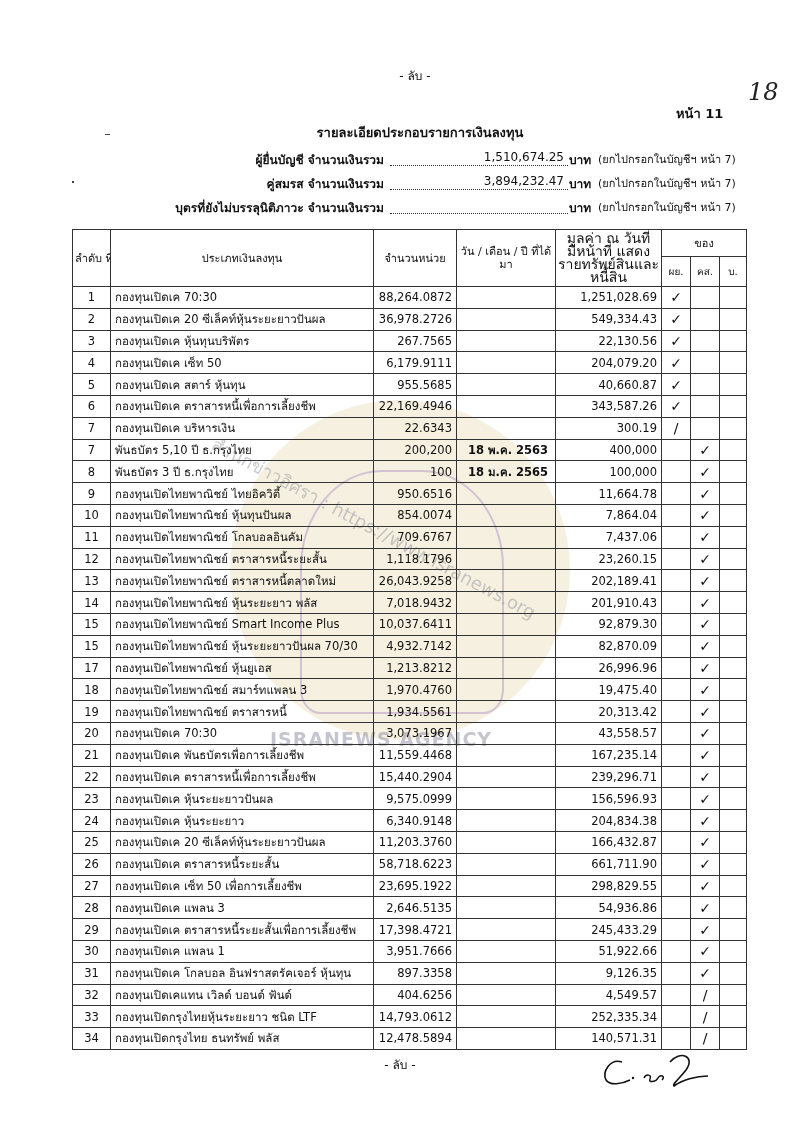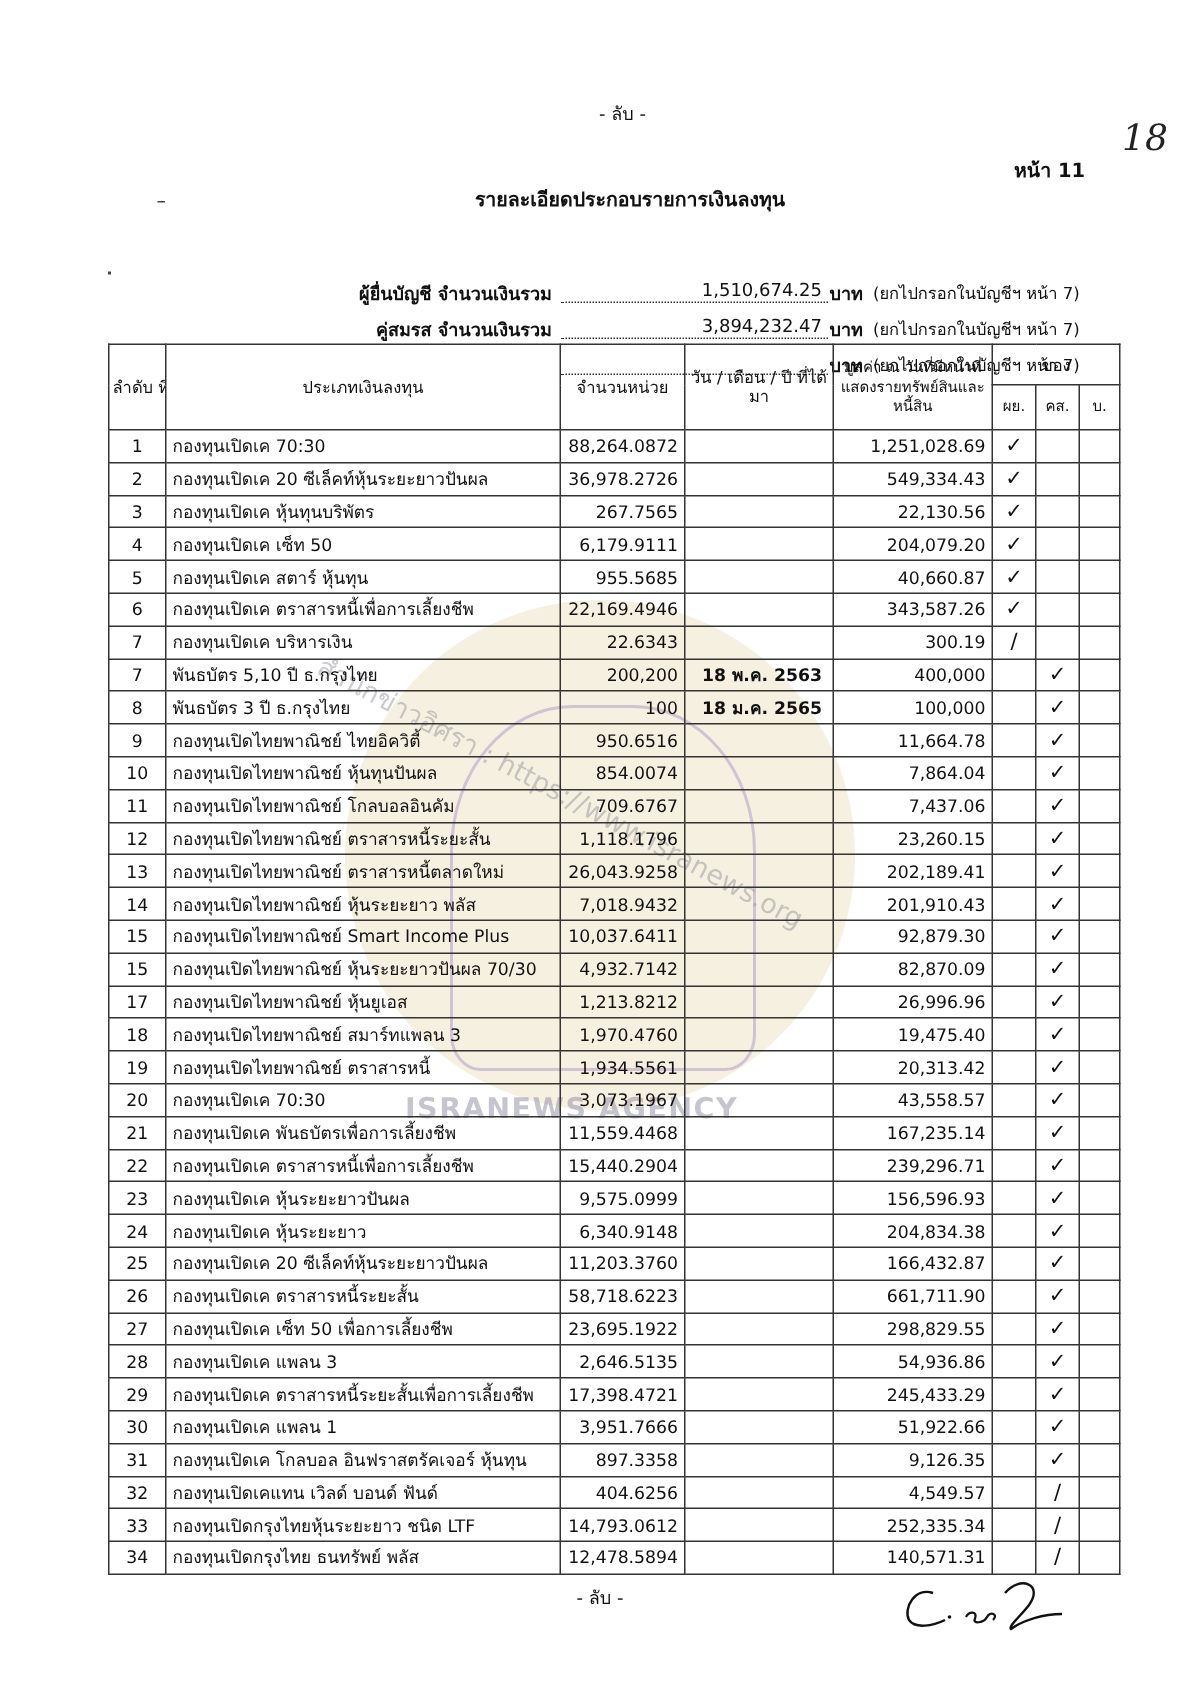--- a/index.html
+++ b/index.html
@@ -3,21 +3,21 @@
   <meta charset="utf-8">
   <style>
     html, body { margin: 0; padding: 0; background: #ffffff; }
     body { width: 800px; height: 1132px; position: relative; overflow: hidden;
            font-family: "DejaVu Sans", sans-serif; color: #111; }
     .abs { position: absolute; }
     .secret-top { left: 0; width: 830px; top: 66px; text-align: center; font-size: 12px; }
     .handnum { left: 748px; top: 78px; font-family: "DejaVu Serif", serif; font-style: italic; font-size: 24px; color: #222; }
     .pageno { left: 676px; top: 103px; font-size: 13px; font-weight: bold; }
     .doctitle { left: 0; width: 840px; top: 122px; text-align: center; font-size: 13px; font-weight: bold; }
-    .sumrow { position: absolute; left: 60px; width: 700px; height: 20px; font-size: 12px; margin-top: 36px; }
+    .sumrow { position: absolute; left: 76px; width: 700px; height: 20px; font-size: 12px; }
     .sumlabel { position: absolute; right: 392px; top: 0; font-weight: bold; white-space: nowrap; }
     .dots { position: absolute; left: 314px; width: 178px; top: 0; height: 15px; border-bottom: 1px dotted #333; text-align: right; font-size: 12px; }
     .dots span { padding-right: 4px; }
     .baht { position: absolute; left: 493px; top: 0; font-weight: bold; }
     .carry { position: absolute; left: 522px; top: 0; font-size: 11px; }
     .dot-mark { left: 72px; top: 181px; width: 2px; height: 2px; background: #444; }
     .tick-mark { left: 105px; top: 134px; width: 5px; height: 1px; background: #444; }
 
     table.inv { position: absolute; left: 72px; top: 229px; width: 674px; border-collapse: collapse; table-layout: fixed; font-size: 11.5px; }
     table.inv th, table.inv td { border: 1px solid #333; padding: 0 4px; height: 20.8px; line-height: 20px; white-space: nowrap; overflow: hidden; }
@@ -55,20 +55,21 @@
   <span class="baht">บาท</span>
   <span class="carry">(ยกไปกรอกในบัญชีฯ หน้า 7)</span>
 </div>
 <div class="sumrow" style="top:174px">
   <span class="sumlabel">คู่สมรส  จำนวนเงินรวม</span>
   <div class="dots"><span>3,894,232.47</span></div>
   <span class="baht">บาท</span>
   <span class="carry">(ยกไปกรอกในบัญชีฯ หน้า 7)</span>
 </div>
 <div class="sumrow" style="top:198px">
+  <span class="sumlabel">บุตรที่ยังไม่บรรลุนิติภาวะ  จำนวนเงินรวม</span>
   <div class="dots"><span></span></div>
   <span class="baht">บาท</span>
   <span class="carry">(ยกไปกรอกในบัญชีฯ หน้า 7)</span>
 </div>
 <div class="abs dot-mark"></div>
 
 <table class="inv">
   <colgroup>
     <col style="width:38px">
       <col style="width:263px">
@@ -78,21 +79,21 @@
       <col style="width:29px">
       <col style="width:29px">
       <col style="width:27px">
   </colgroup>
   <thead>
     <tr>
       <th rowspan="2">ลำดับ ที่</th>
       <th rowspan="2">ประเภทเงินลงทุน</th>
       <th rowspan="2">จำนวนหน่วย</th>
       <th rowspan="2" style="white-space:normal">วัน / เดือน / ปี ที่ได้มา</th>
-      <th rowspan="2" style="white-space:normal;font-size:10px">มูลค่า ณ วันที่มีหน้าที่ แสดงรายทรัพย์สินและ หนี้สิน</th>
+      <th rowspan="2" style="white-space:normal;font-size:14px">มูลค่า ณ วันที่มีหน้าที่ แสดงรายทรัพย์สินและ หนี้สิน</th>
       <th colspan="3" style="height:22px">ของ</th>
     </tr>
     <tr>
       <th style="height:25px;font-size:10px">ผย.</th>
       <th style="font-size:10px">คส.</th>
       <th style="font-size:10px">บ.</th>
     </tr>
   </thead>
   <tbody id="tbody">
       <tr>

